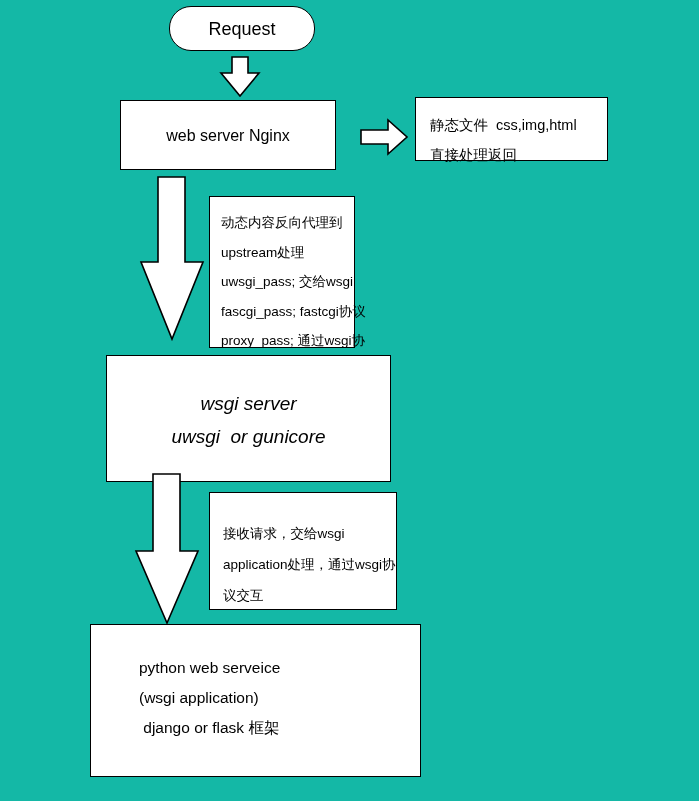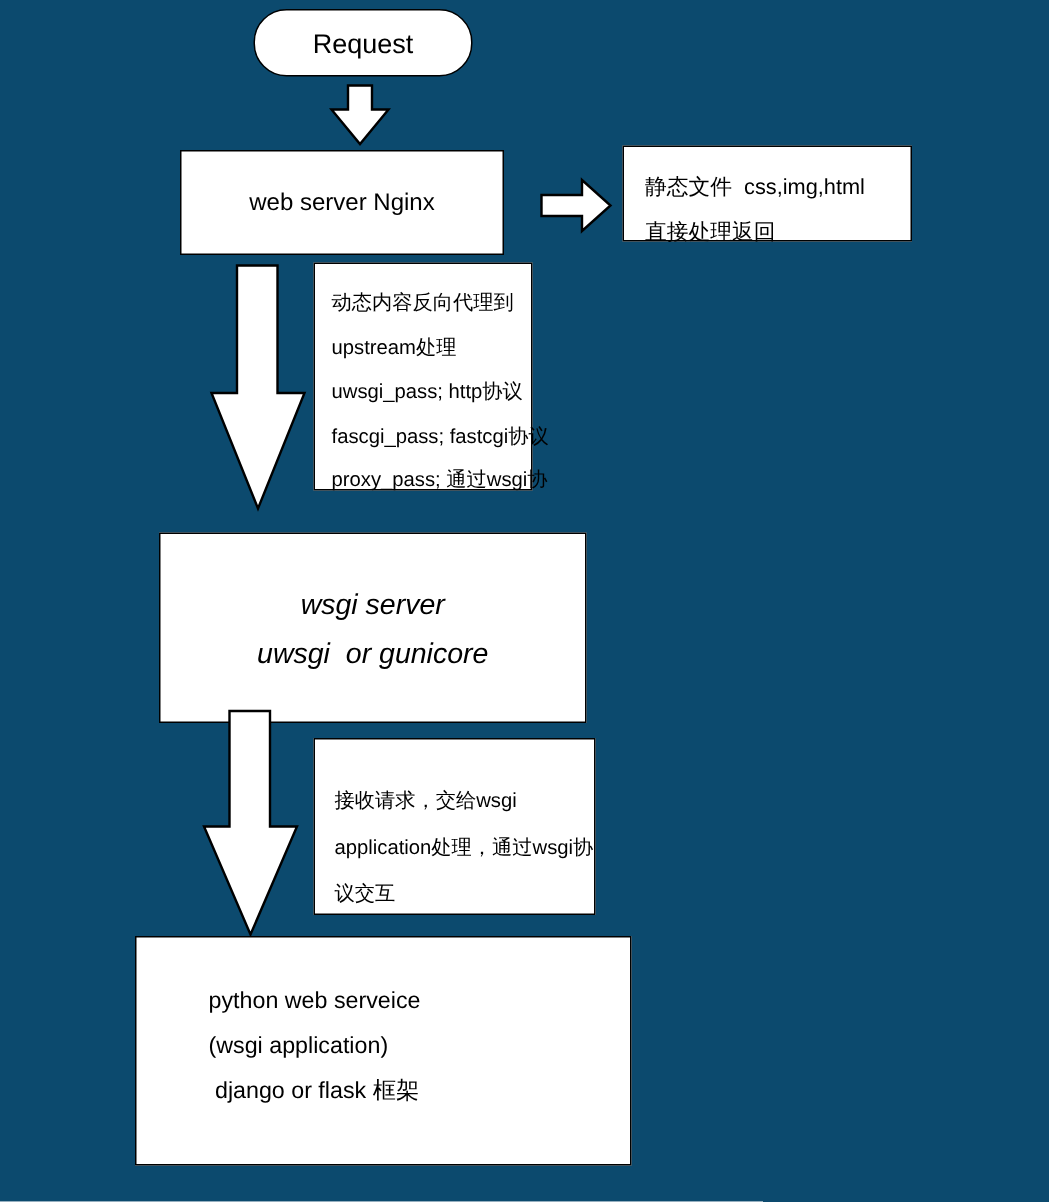--- a/index.html
+++ b/index.html
@@ -8,21 +8,21 @@
     background: #ffffff;
   }
   body {
     font-family: "Liberation Sans", "DejaVu Sans", sans-serif;
     color: #000000;
   }
   #canvas {
     position: relative;
     width: 699px;
     height: 801px;
-    background: #0c4a6e;
+    background: #14b8a6;
     overflow: hidden;
   }
   .node {
     position: absolute;
     box-sizing: border-box;
     border: 1.6px solid #000000;
     background: #ffffff;
   }
   .node .txt {
     position: absolute;
@@ -127,25 +127,25 @@
       <span class="lbl">直接处理返回</span>
     </div>
   </div>
 
   <div class="arrow" style="left:137px; top:176px; width:70px; height:165px;">
     <svg width="70" height="165" viewBox="0 0 70 165">
       <polygon points="21,1 48,1 48,86 66,86 35,163 4,86 21,86"></polygon>
     </svg>
   </div>
 
-  <div class="node" style="left:209px; top:175px; width:146px; height:152px;">
+  <div class="node" style="left:209px; top:196px; width:146px; height:152px;">
     <div class="txt note-text">
       <span class="lbl">动态内容反向代理到</span>
       <span class="lbl">upstream处理</span>
-      <span class="lbl">uwsgi_pass; http协议</span>
+      <span class="lbl">uwsgi_pass; 交给wsgi</span>
       <span class="lbl">fascgi_pass; fastcgi协议</span>
       <span class="lbl">proxy_pass; 通过wsgi协</span>
     </div>
   </div>
 
   <div class="node" style="left:106px; top:355px; width:285px; height:127px;font-style:italic;">
     <div class="txt wsgi-label">
       <span class="lbl">wsgi server</span>
       <span class="lbl">uwsgi  or gunicore</span>
     </div>

